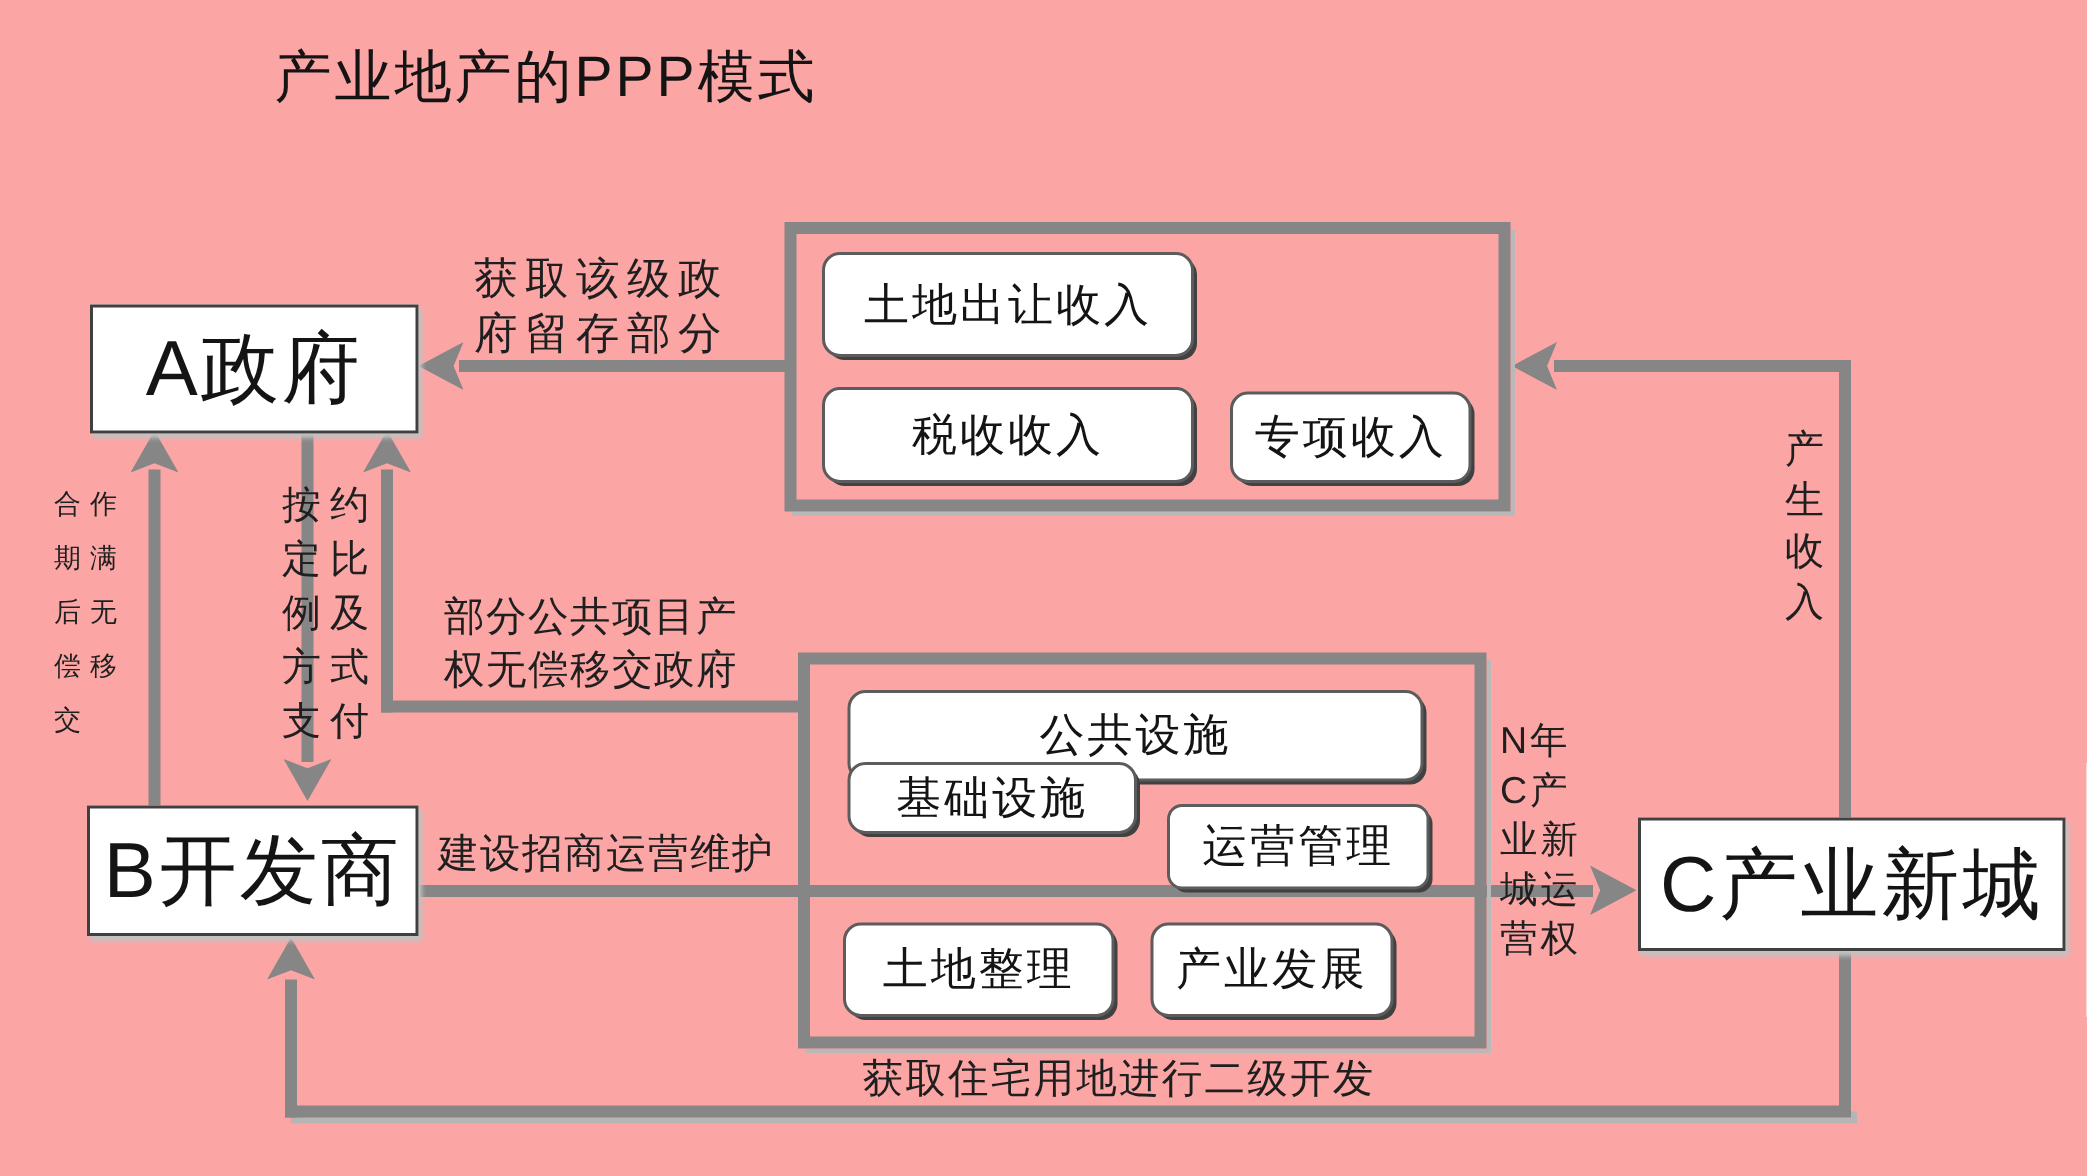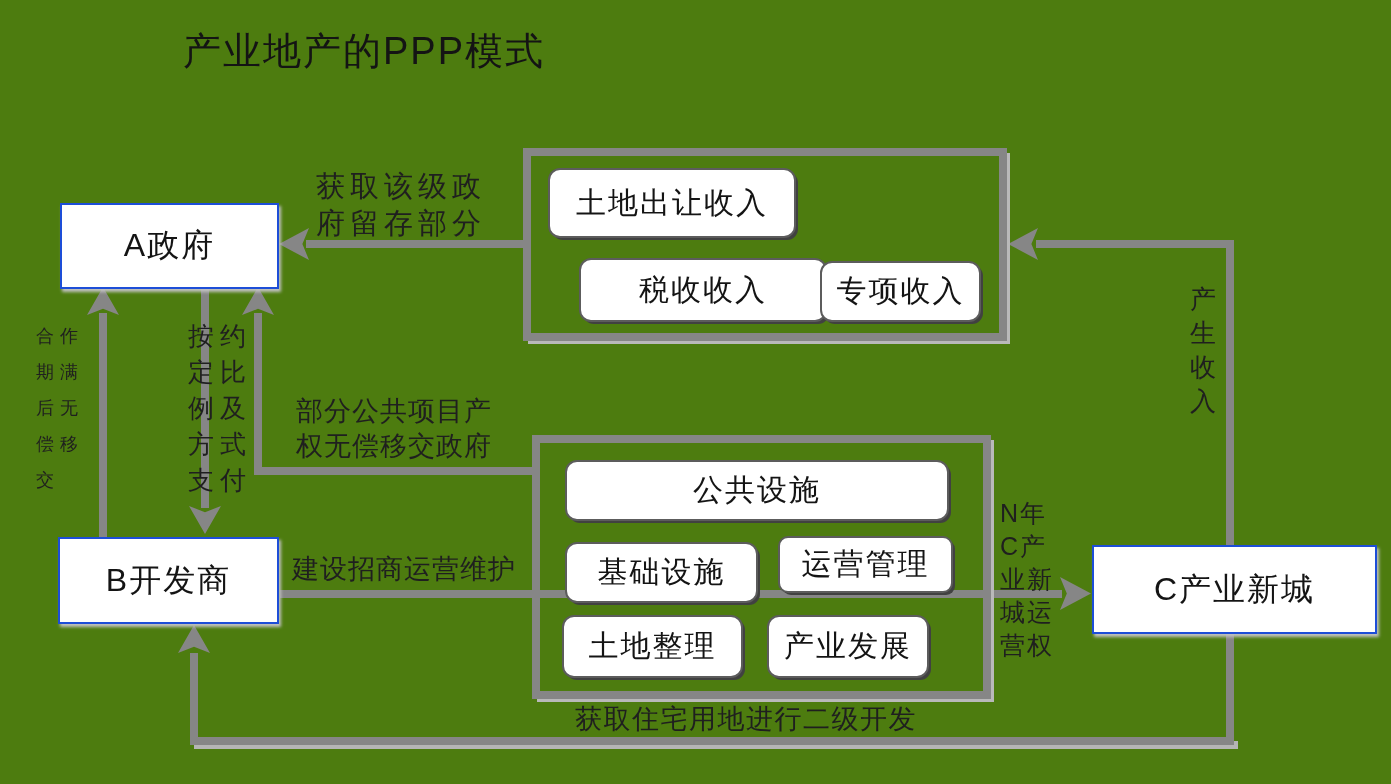--- a/index.html
+++ b/index.html
@@ -1,35 +1,35 @@
 <!DOCTYPE html>
 <html><head>
 <meta charset="utf-8">
 <style>
   * { margin:0; padding:0; box-sizing:border-box; }
   html,body { background:#ffffff; }
   .canvas {
     position:relative;
     width:1391px; height:784px;
-    background:#4d7c0f;
+    background:#fca5a5;
     font-family:"Liberation Sans", sans-serif;
     color:#1f1f1f;
     overflow:hidden;
   }
   .title {
     position:absolute; left:183px; top:26px;
     font-size:38px; letter-spacing:2px; color:#141414;
   }
   
   .node {
     position:absolute; background:#ffffff;
-    border:2px solid #1d4ed8;
+    border:2px solid #404040;
     box-shadow:2px 3px 3px #c2c2c2;
     display:flex; align-items:center; justify-content:center;
-    font-size:32px; letter-spacing:2px; color:#141414;
+    font-size:52px; letter-spacing:2px; color:#141414;
     z-index:4;
   }
   
   .group {
     position:absolute; background:transparent;
     border:8px solid #868686;
     box-shadow:4px 4px 0 -1px #b9b9b9;
     z-index:2;
   }
   
@@ -50,21 +50,21 @@
   .ah.up    { clip-path:polygon(50% 0%, 100% 100%, 50% 78%, 0% 100%); }
   .ah.down  { clip-path:polygon(50% 100%, 100% 0%, 50% 22%, 0% 0%); }
   
   .lbl { position:absolute; z-index:5; color:#1f1f1f; }
   .lbl .row { display:block; white-space:nowrap; }
   .lbl-retain   { left:316px; top:168px; font-size:29px; line-height:37px; letter-spacing:5px; }
   .lbl-transfer { left:36px;  top:318px; font-size:18px; line-height:36px; letter-spacing:6px; }
   .lbl-pay      { left:140px; top:318px; font-size:26px; line-height:36px; letter-spacing:6px;margin-left:48px; }
   .lbl-public   { left:296px; top:394px; font-size:27px; line-height:35px; letter-spacing:1px; }
   .lbl-build    { left:292px; top:551px; font-size:27px; letter-spacing:1px; }
-  .lbl-rights   { left:1000px; top:497px; font-size:25px; line-height:33px; letter-spacing:2px; }
+  .lbl-rights   { left:1000px; top:478px; font-size:25px; line-height:33px; letter-spacing:2px; }
   .lbl-revenue  { left:1190px; top:282px; font-size:26px; line-height:34px; }
   .lbl-resident { left:575px; top:701px; font-size:27px; letter-spacing:1.5px; }
   .shadowline { box-shadow:4px 4px 0 #b5b5b5; }
 </style>
 </head>
 <body>
 
 <div class="canvas">
 
   <div class="title">产业地产的PPP模式</div>
@@ -74,26 +74,26 @@
   </div>
   <div class="node" style="left:58px; top:537px; width:221px; height:87px;">
     <span>B开发商</span>
   </div>
   <div class="node" style="left:1092px; top:545px; width:285px; height:89px;">
     <span>C产业新城</span>
   </div>
 
   <div class="group" style="left:523px; top:148px; width:484px; height:193px;"></div>
   <div class="item" style="left:548px; top:168px; width:248px; height:70px;">土地出让收入</div>
-  <div class="item" style="left:548px; top:258px; width:248px; height:64px;margin-left:31px;">税收收入</div>
+  <div class="item" style="left:548px; top:258px; width:248px; height:64px;">税收收入</div>
   <div class="item" style="left:820px; top:261px; width:161px; height:61px;">专项收入</div>
 
   <div class="group" style="left:532px; top:435px; width:459px; height:264px;"></div>
   <div class="item" style="left:565px; top:460px; width:384px; height:61px;">公共设施</div>
-  <div class="item" style="left:565px; top:542px; width:193px; height:61px;">基础设施</div>
+  <div class="item" style="left:565px; top:508px; width:193px; height:48px;">基础设施</div>
   <div class="item" style="left:778px; top:536px; width:175px; height:57px;border-radius:10px;">运营管理</div>
   <div class="item" style="left:562px; top:615px; width:181px; height:63px;">土地整理</div>
   <div class="item" style="left:767px; top:615px; width:162px; height:63px;">产业发展</div>
 
   <div class="ln" style="left:306px; top:240px; width:221px; height:8px;"></div>
   <div class="ah left" style="left:279px; top:228px; width:30px; height:32px;"></div>
 
   <div class="ln" style="left:99px; top:313px; width:8px; height:225px;"></div>
   <div class="ah up" style="left:87px; top:287px; width:32px; height:28px;"></div>
 

